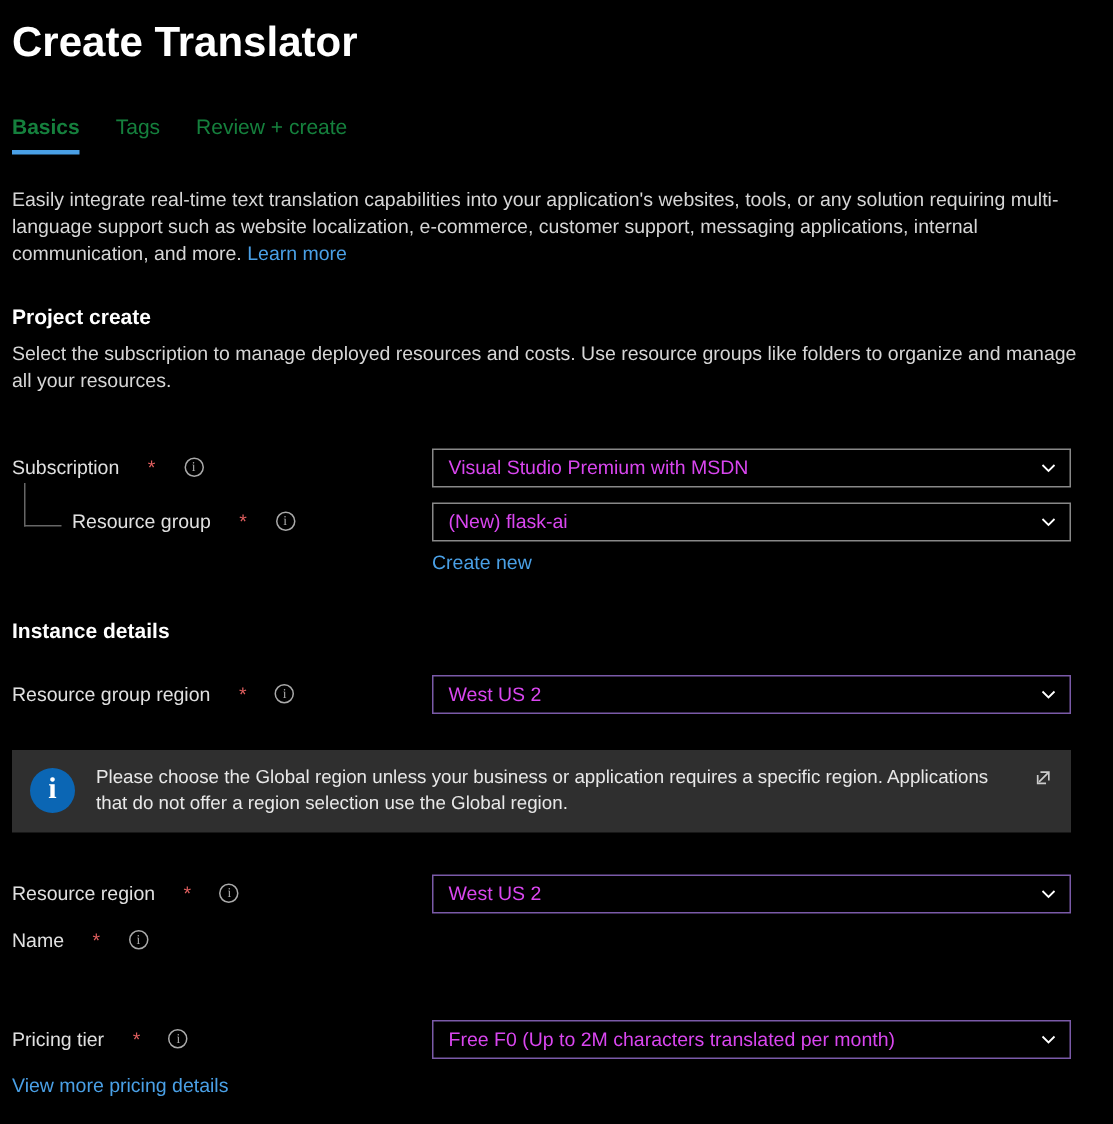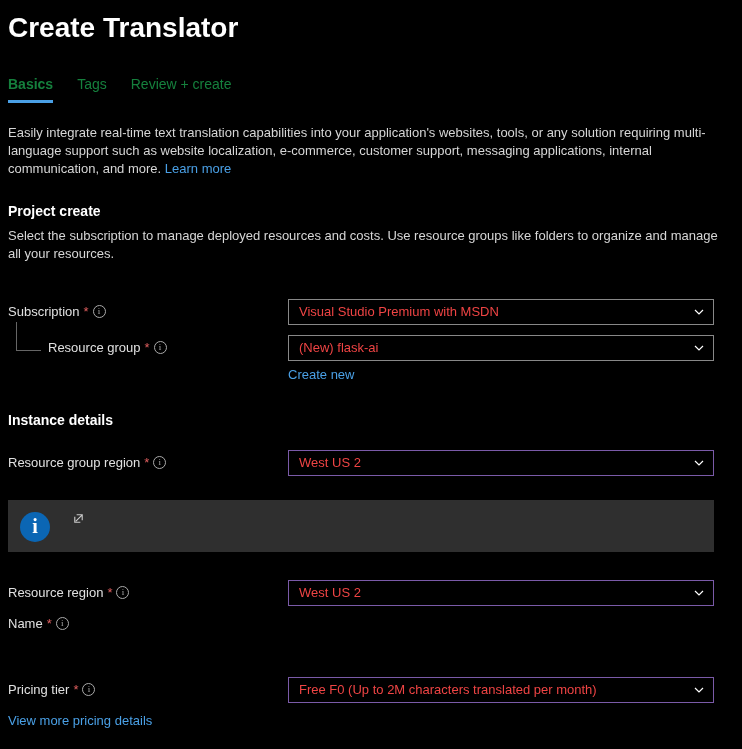--- a/index.html
+++ b/index.html
@@ -58,21 +58,21 @@
     }
     .form-row {
       display: flex;
       align-items: center;
       margin-bottom: 10px;
     }
     .form-label {
       width: 280px;
       display: flex;
       align-items: center;
-      gap: 4px;
+      gap: 19px;
       color: #e0e0e0;
     }
     .indent {
       position: relative;
       padding-left: 40px;
     }
     .indent::before {
       content: "";
       position: absolute;
       left: 8px;
@@ -100,21 +100,21 @@
       font-style: normal;
       font-family: Georgia, serif;
     }
     .dropdown,
     .text-input {
       flex: 1;
       max-width: 426px;
       height: 26px;
       background: #000;
       border: 1px solid #888;
-      color: #ef4444;
+      color: #d946ef;
       padding: 0 30px 0 10px;
       position: relative;
       display: flex;
       align-items: center;
       cursor: pointer;
       font-size: 13px;
     }
     .accent-border {
       border: 1px solid #7a5aa8;
     }
@@ -243,20 +243,21 @@
     <span class="chev">
       <svg width="12" height="12" viewBox="0 0 12 12">
           <path d="M2 4 L6 8 L10 4" stroke="#fff" stroke-width="1.2" fill="none"></path>
         </svg>
     </span>
   </div>
 </div>
 
 <div class="info-box">
   <div class="icon">i</div>
+  <div class="info-text">Please choose the Global region unless your business or application requires a specific region. Applications that do not offer a region selection use the Global region.</div>
   <span class="ext-icon">
     <svg width="13" height="13" viewBox="0 0 14 14">
         <path d="M5 3 H11 V9 M11 3 L4 10" stroke="#ccc" stroke-width="1.2" fill="none"></path>
         <path d="M3 5 V11 H9" stroke="#ccc" stroke-width="1.2" fill="none"></path>
       </svg>
   </span>
 </div>
 
 <div class="form-row">
   <div class="form-label">

